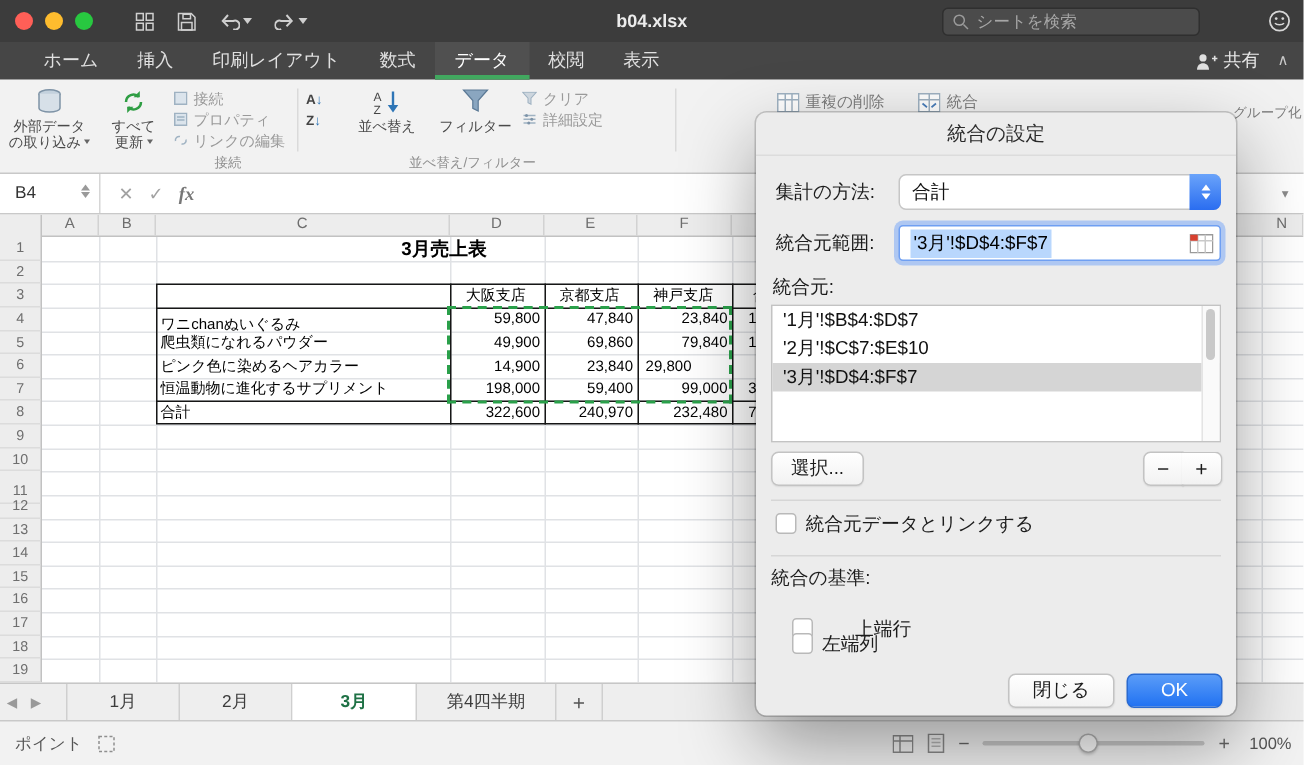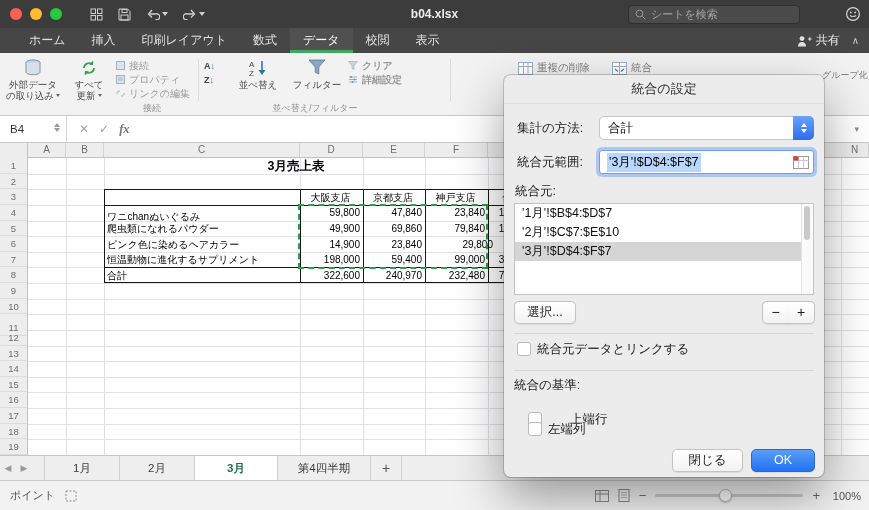--- a/index.html
+++ b/index.html
@@ -265,21 +265,21 @@
     <div class="rlabel"><span>並べ替え</span></div>
   </div>
   <div class="rbig" style="left:289px;width:56px;">
     <div class="ricon">
       <svg width="18" height="17">
           <path d="M1 1h16l-6.2 7v7l-3.6-1.8V8z" fill="#8aa6c0" stroke="#5c7a96" stroke-width="0.8"></path>
         </svg>
     </div>
     <div class="rlabel"><span>フィルター</span></div>
   </div>
-  <div class="rstack" style="left:348px;top:7px;font-weight:bold;">
+  <div class="rstack" style="left:348px;top:7px;">
     <div class="rsmall">
       <svg width="10" height="9">
           <path d="M0.5 0.5h9l-3.5 4v4l-2-1v-3z" fill="#cdd6de" stroke="#9fb2c2" stroke-width="0.7"></path>
         </svg>
       <span>クリア</span>
     </div>
     <div class="rsmall">
       <svg width="10" height="9">
           <path d="M1 2h8M1 4.5h8M1 7h8" stroke="#9fb2c2"></path>
           <circle cx="3" cy="2" r="1" fill="#7d93a8"></circle>
@@ -389,21 +389,21 @@
       <div class="cell c-num" style="left: 426px; width: 59px; top: 63.39px;">23,840</div>
       <div class="cell c-num" style="left: 489px; width: 46px; top: 63.39px;">131,480</div>
       <div class="cell c-left" style="left: 105px; width: 192px; top: 79.02px;">爬虫類になれるパウダー</div>
       <div class="cell c-num" style="left: 301px; width: 59px; top: 79.02px;">49,900</div>
       <div class="cell c-num" style="left: 364px; width: 58px; top: 79.02px;">69,860</div>
       <div class="cell c-num" style="left: 426px; width: 59px; top: 79.02px;">79,840</div>
       <div class="cell c-num" style="left: 489px; width: 46px; top: 79.02px;">199,600</div>
       <div class="cell c-left" style="left: 105px; width: 192px; top: 94.65px;">ピンク色に染めるヘアカラー</div>
       <div class="cell c-num" style="left: 301px; width: 59px; top: 94.65px;">14,900</div>
       <div class="cell c-num" style="left: 364px; width: 58px; top: 94.65px;">23,840</div>
-      <div class="cell c-num" style="left: 434px; width: 59px; top: 94.65px;">29,800</div>
+      <div class="cell c-num" style="left: 402px; width: 59px; top: 94.65px;">29,800</div>
       <div class="cell c-num" style="left: 489px; width: 46px; top: 94.65px;">68,540</div>
       <div class="cell c-left" style="left: 105px; width: 192px; top: 110.28px;">恒温動物に進化するサプリメント</div>
       <div class="cell c-num" style="left: 301px; width: 59px; top: 110.28px;">198,000</div>
       <div class="cell c-num" style="left: 364px; width: 58px; top: 110.28px;">59,400</div>
       <div class="cell c-num" style="left: 426px; width: 59px; top: 110.28px;">99,000</div>
       <div class="cell c-num" style="left: 489px; width: 46px; top: 110.28px;">356,400</div>
       <div class="cell c-left" style="left: 105px; width: 192px; top: 125.91px;">合計</div>
       <div class="cell c-num" style="left: 301px; width: 59px; top: 125.91px;">322,600</div>
       <div class="cell c-num" style="left: 364px; width: 58px; top: 125.91px;">240,970</div>
       <div class="cell c-num" style="left: 426px; width: 59px; top: 125.91px;">232,480</div>

